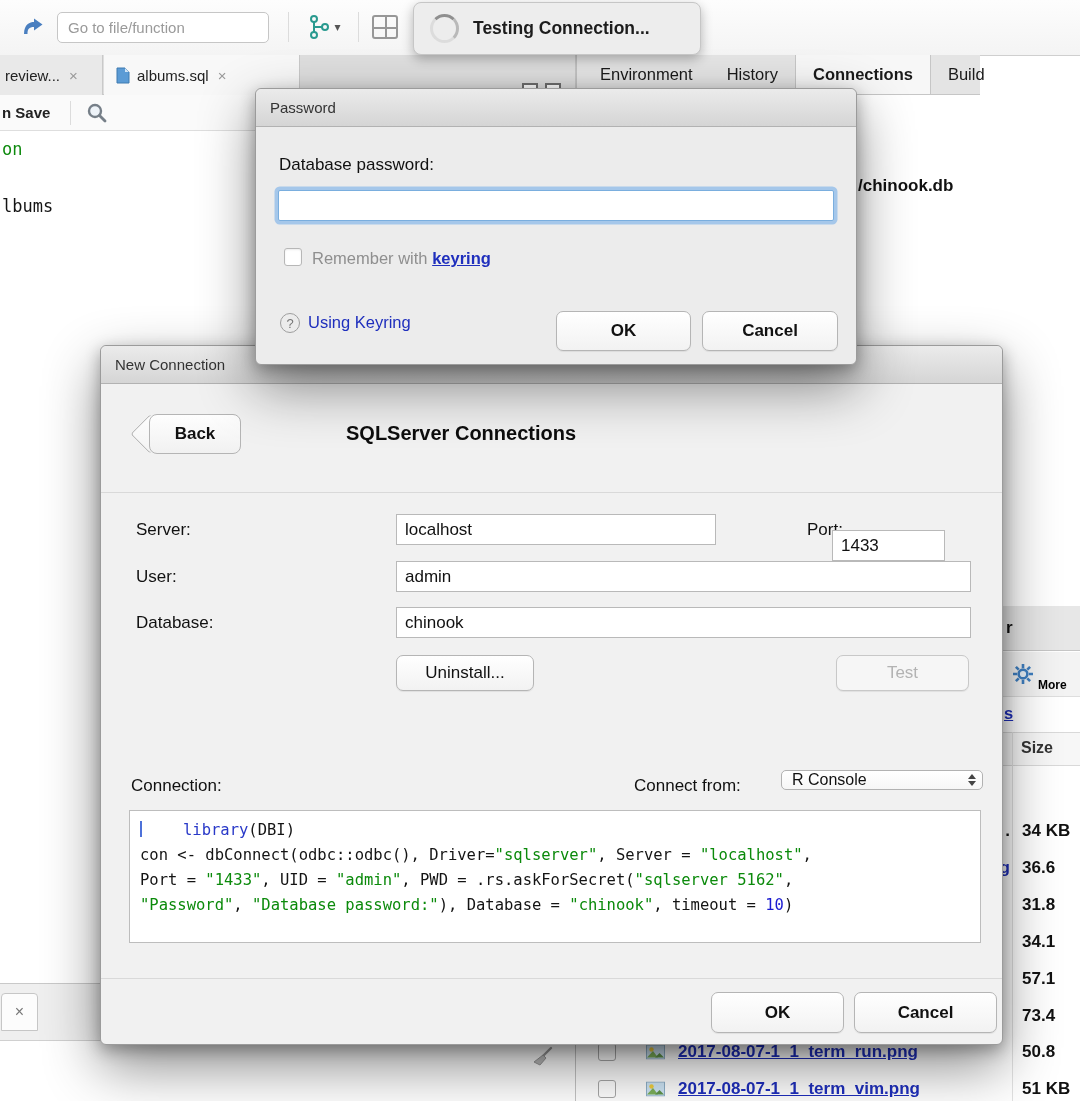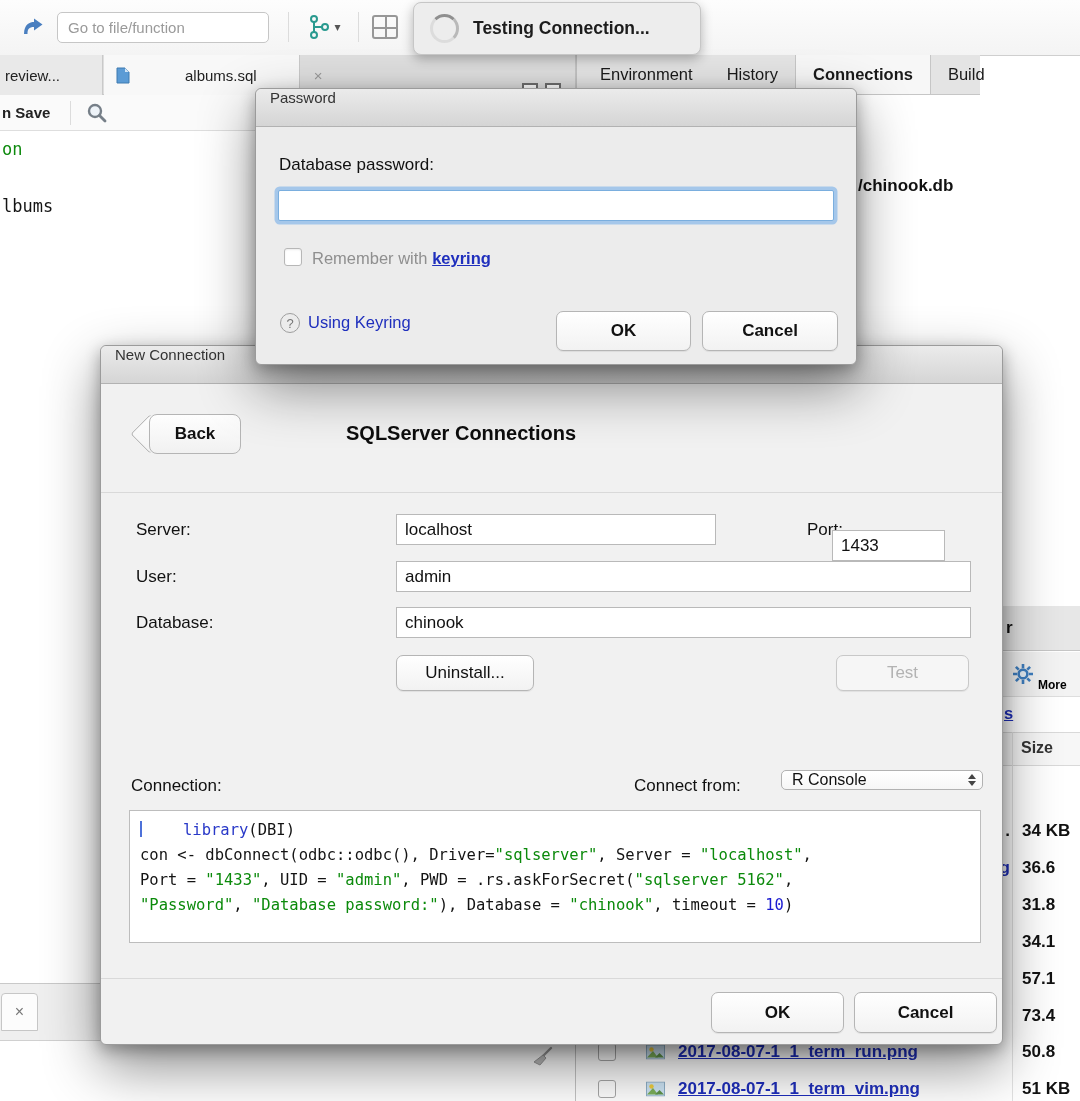--- a/index.html
+++ b/index.html
@@ -26,21 +26,21 @@
     border:1px solid #c6c6c6;border-radius:8px;box-shadow:0 4px 12px rgba(0,0,0,.28);
     display:flex;align-items:center;padding:0 16px;box-sizing:border-box;z-index:70;}
   .spinner{width:23px;height:23px;border-radius:50%;border:3px solid #dcdcdc;
     border-top-color:#8f8f8f;border-right-color:#b9b9b9;animation:spin 1s linear infinite;flex:none;}
   @keyframes spin{to{transform:rotate(360deg)}}
   #toast span{margin-left:14px;font-size:17.5px;font-weight:600;color:#1c1c1c;}
 
   
   #etabs{position:absolute;left:0;top:55px;width:575px;height:40px;background:#dedede;
     border-bottom:1px solid #c9c9c9;box-sizing:border-box;}
-  .etab{position:absolute;top:0;height:40px;display:flex;align-items:center;font-size:15px;color:#222;box-sizing:border-box;gap:48px;}
+  .etab{position:absolute;top:0;height:40px;display:flex;align-items:center;font-size:15px;color:#222;box-sizing:border-box;}
   #etab1{left:0;width:103px;background:#e9e9e9;border-right:1px solid #c9c9c9;padding-left:5px;}
   #etab2{left:104px;width:196px;background:#f8f8f8;border-right:1px solid #c9c9c9;padding-left:12px;}
   .tab-close{color:#999;font-size:15px;margin-left:9px;}
   .doc-icon{width:14px;height:17px;margin-right:7px;flex:none;}
   .pane-sq{position:absolute;width:16px;height:14px;border:2px solid #6e6e6e;box-sizing:border-box;background:#fff;}
   .pane-sq.fill::after{content:"";position:absolute;left:0;bottom:0;width:100%;height:5px;background:#6e6e6e;}
 
   
   #rtabs{position:absolute;left:576px;top:55px;width:404px;height:40px;background:#e4e4e4;
     border-bottom:1px solid #c6c6c6;border-left:1px solid #c0c0c0;box-sizing:border-box;
@@ -93,21 +93,21 @@
   #console-line-bot{position:absolute;left:0;top:1040px;width:575px;height:1px;background:#d0d0d0;}
   #mini-tab{position:absolute;left:1px;top:993px;width:37px;height:38px;background:#fcfcfc;
     border:1px solid #c6c6c6;border-radius:4px 4px 0 0;display:flex;align-items:center;justify-content:center;
     font-size:16px;color:#777;box-sizing:border-box;}
   #broom{position:absolute;left:531px;top:1046px;}
 
   
   .dialog{position:absolute;background:#efefef;border:1px solid #9b9b9b;border-radius:6px;
     box-shadow:0 22px 55px rgba(0,0,0,.45),0 5px 16px rgba(0,0,0,.3);box-sizing:border-box;}
   .titlebar{height:37px;background:linear-gradient(#ebebeb,#d5d5d5);border-bottom:1px solid #b2b2b2;
-    border-radius:6px 6px 0 0;display:flex;align-items:flex-start;padding:0 14px;font-size:15px;color:#333;}
+    border-radius:6px 6px 0 0;display:flex;align-items:center;padding:0 14px;font-size:15px;color:#333;}
   .mac-btn{position:absolute;display:flex;align-items:center;justify-content:center;
     background:linear-gradient(#ffffff,#f2f2f2);border:1px solid #b5b5b5;border-radius:7px;
     font-size:17px;font-weight:600;color:#111;box-shadow:0 1px 1px rgba(0,0,0,.07);box-sizing:border-box;}
   .mac-btn.disabled{color:#b3b3b3;background:#f6f6f6;border-color:#c8c8c8;font-weight:400;}
   .field{position:absolute;background:#fff;border:1px solid #b9b9b9;font-size:17px;padding:0 8px;
     font-family:"Liberation Sans",sans-serif;box-sizing:border-box;color:#111;}
   .flabel{position:absolute;font-size:17px;color:#111;}
 
   
   #pwd-dialog{left:255px;top:88px;width:602px;height:277px;z-index:60;background:#ececec;}

